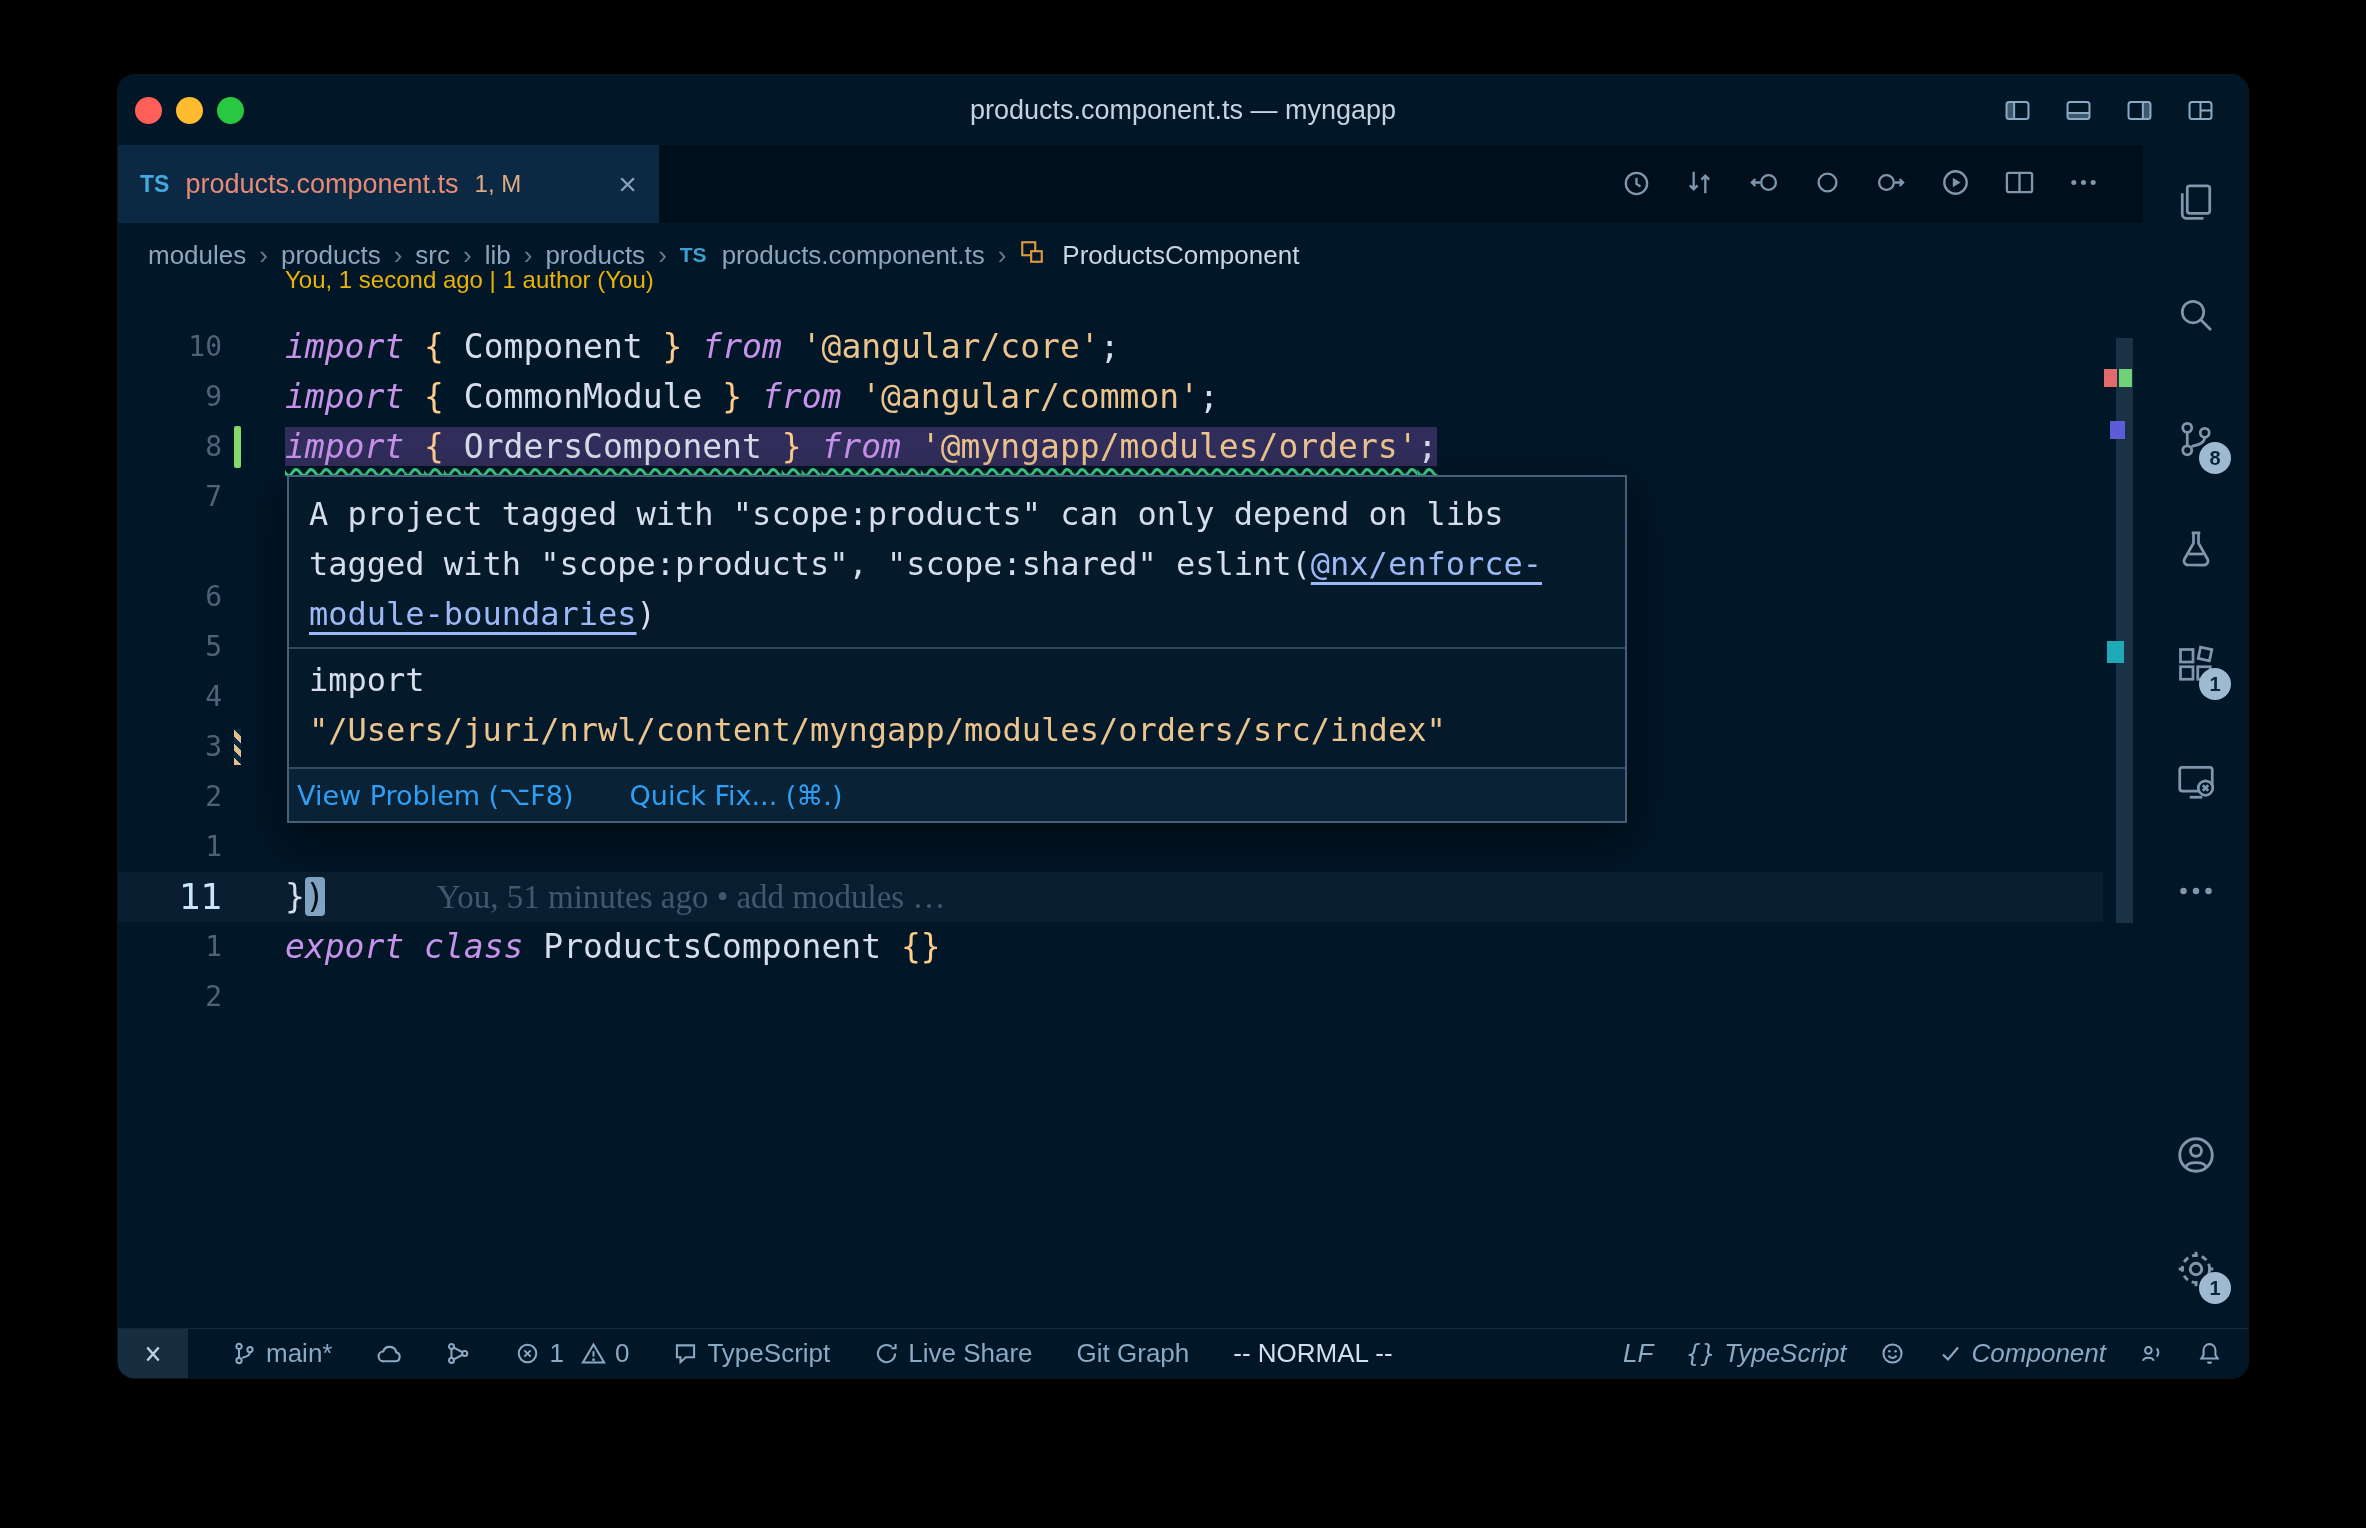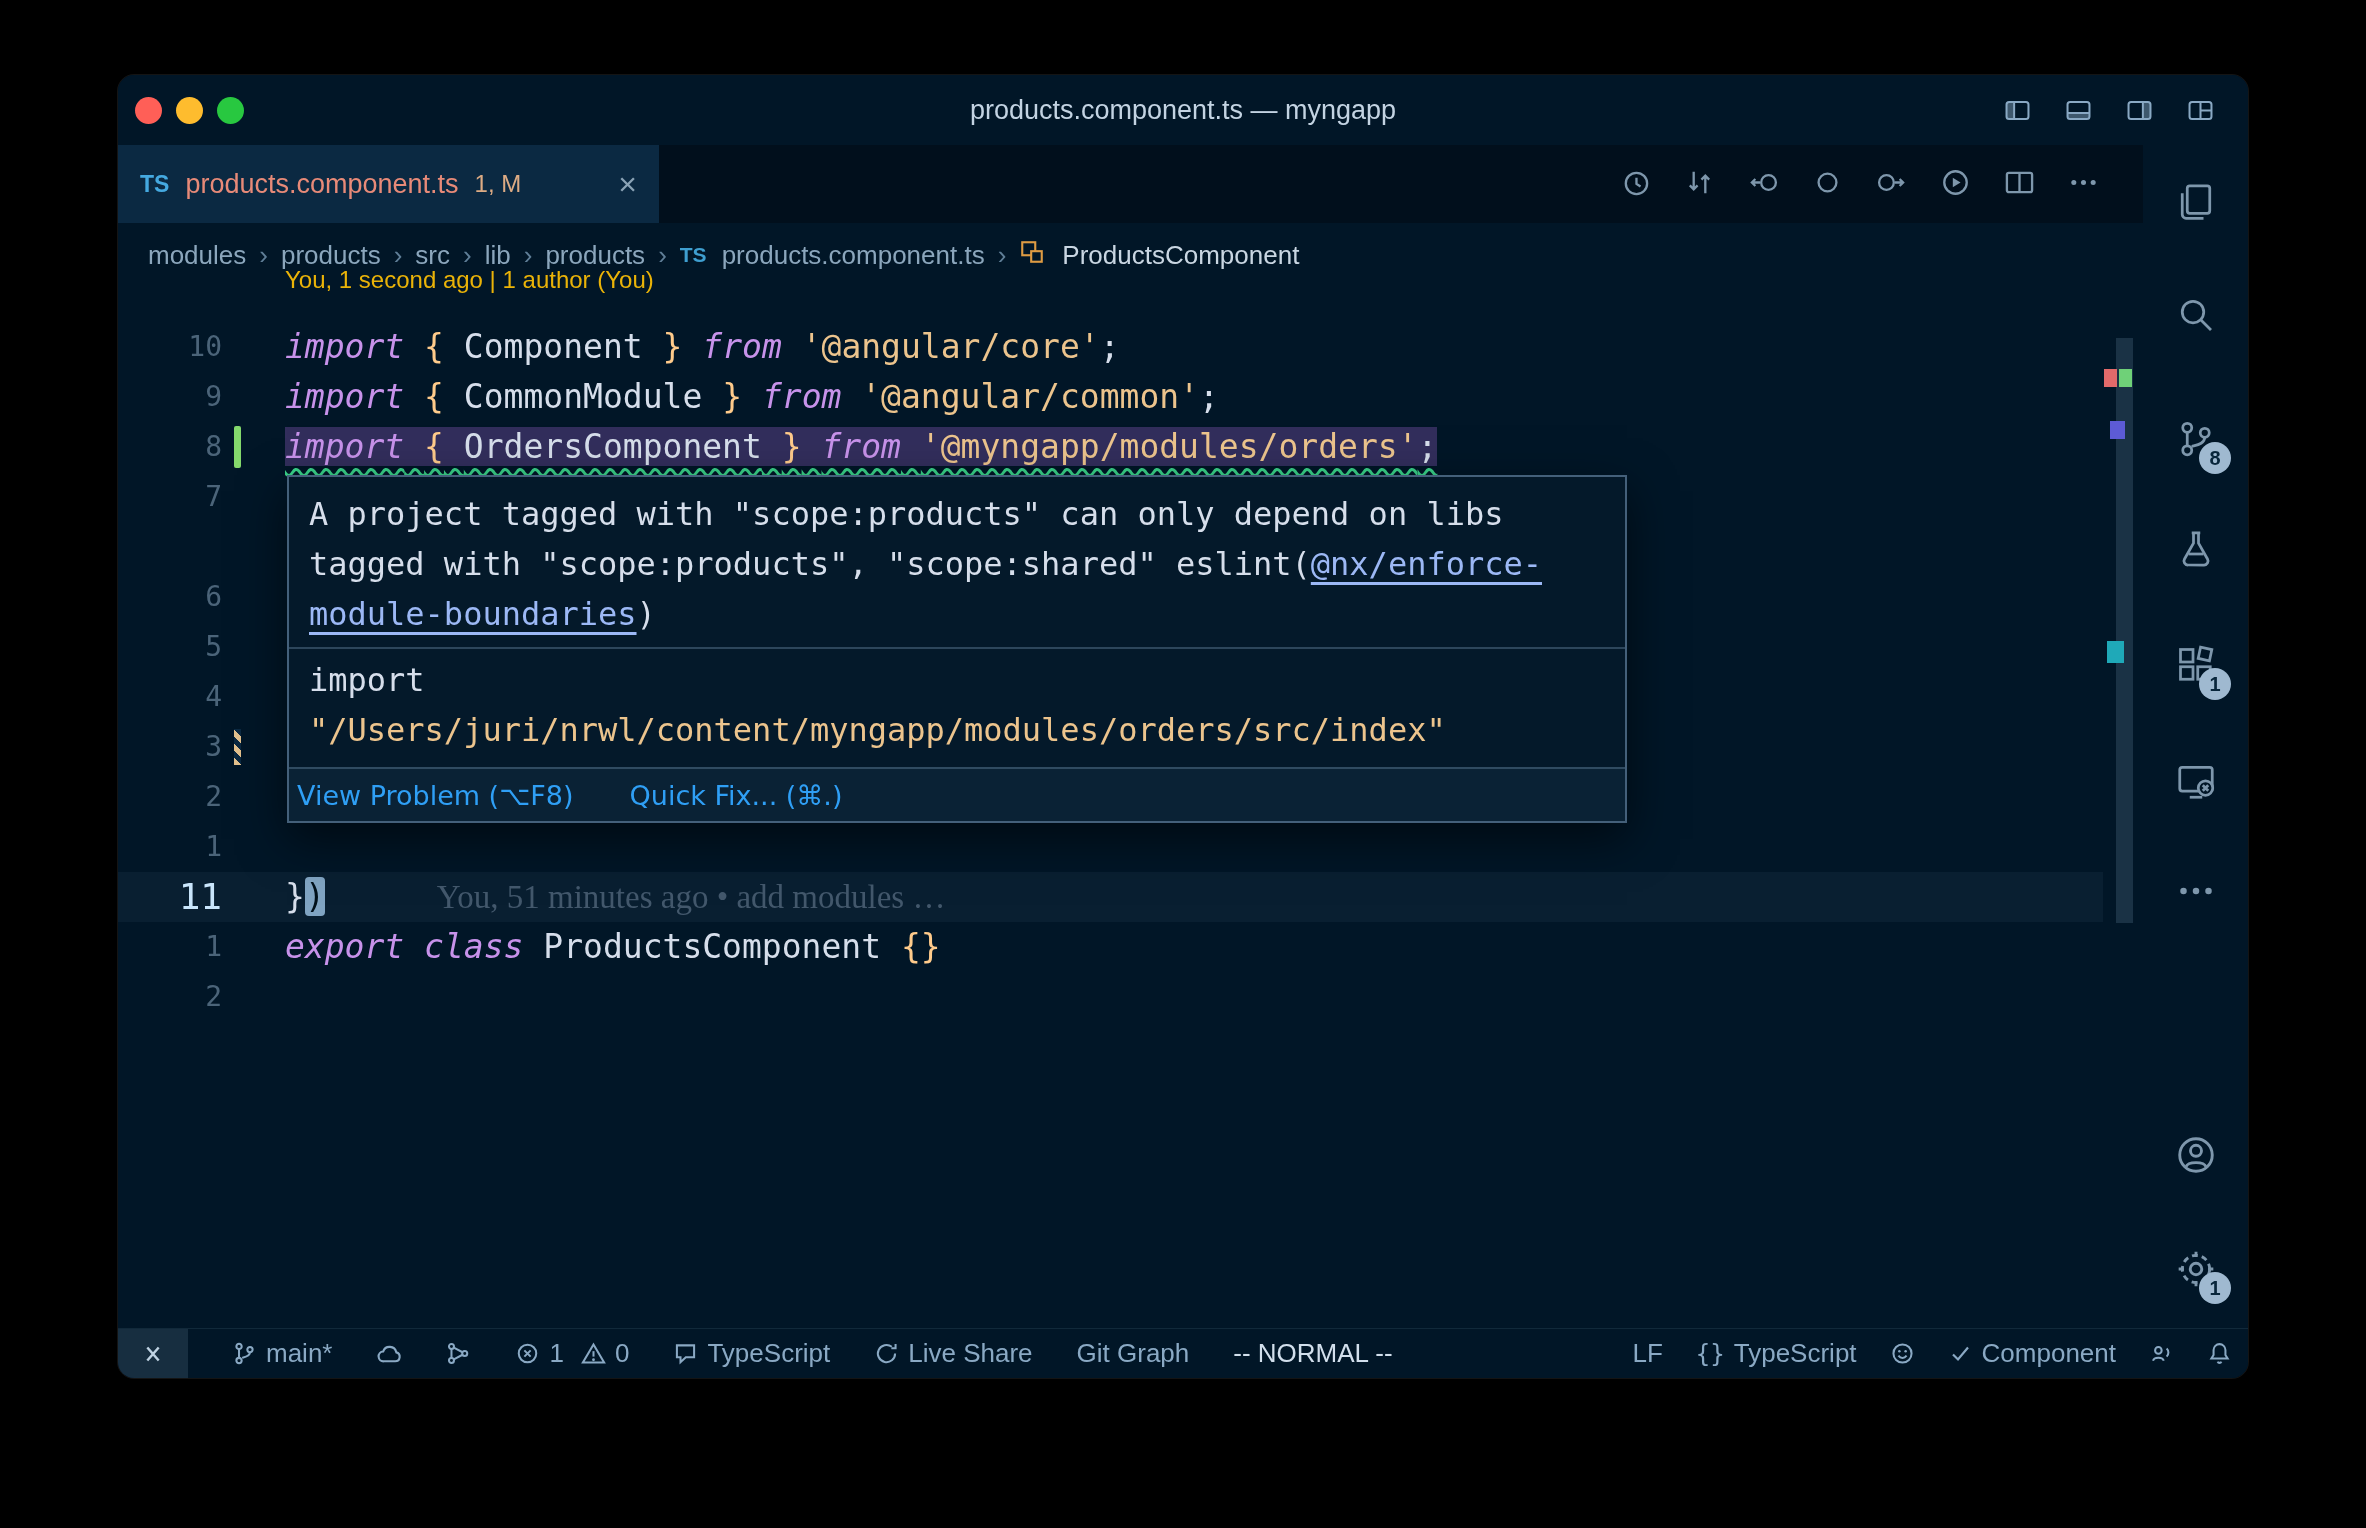--- a/index.html
+++ b/index.html
@@ -79,21 +79,21 @@
   .activitybar{position:absolute;right:0;top:70px;width:105px;bottom:50px;background:#011627;}
   .ab-icon{position:absolute;left:0;width:105px;height:46px;display:flex;align-items:center;justify-content:center;color:#7e97ac;}
   .ab-badge{position:absolute;left:56px;width:32px;height:32px;border-radius:50%;background:#9fb9d0;
     color:#08263b;font-size:20px;font-weight:bold;display:flex;align-items:center;justify-content:center;z-index:2;}
 
   
   .statusbar{position:absolute;left:0;bottom:0;width:2130px;height:50px;background:#011627;
     border-top:1px solid rgba(95,126,151,.18);display:flex;align-items:center;color:#8aa9c4;font-size:26px;box-sizing:border-box;}
   .sb-item{display:flex;align-items:center;gap:9px;white-space:nowrap;}
   .sb-left{display:flex;align-items:center;gap:44px;}
-  .sb-right{margin-left:auto;display:flex;align-items:center;gap:33px;padding-right:16px;}
+  .sb-right{margin-left:auto;display:flex;align-items:center;gap:33px;padding-right:26px;font-style:italic;}
   .sb-remote{width:70px;height:49px;background:rgba(127,157,184,.18);display:flex;align-items:center;justify-content:center;color:#bfd2e2;}
   .sb-bright{color:#d2dfec;}
   .sb-braces{font-family:"DejaVu Sans Mono",monospace;font-size:24px;}
   svg{flex:none;}
 </style>
 </head>
 <body>
 
 <div class="window">
 

